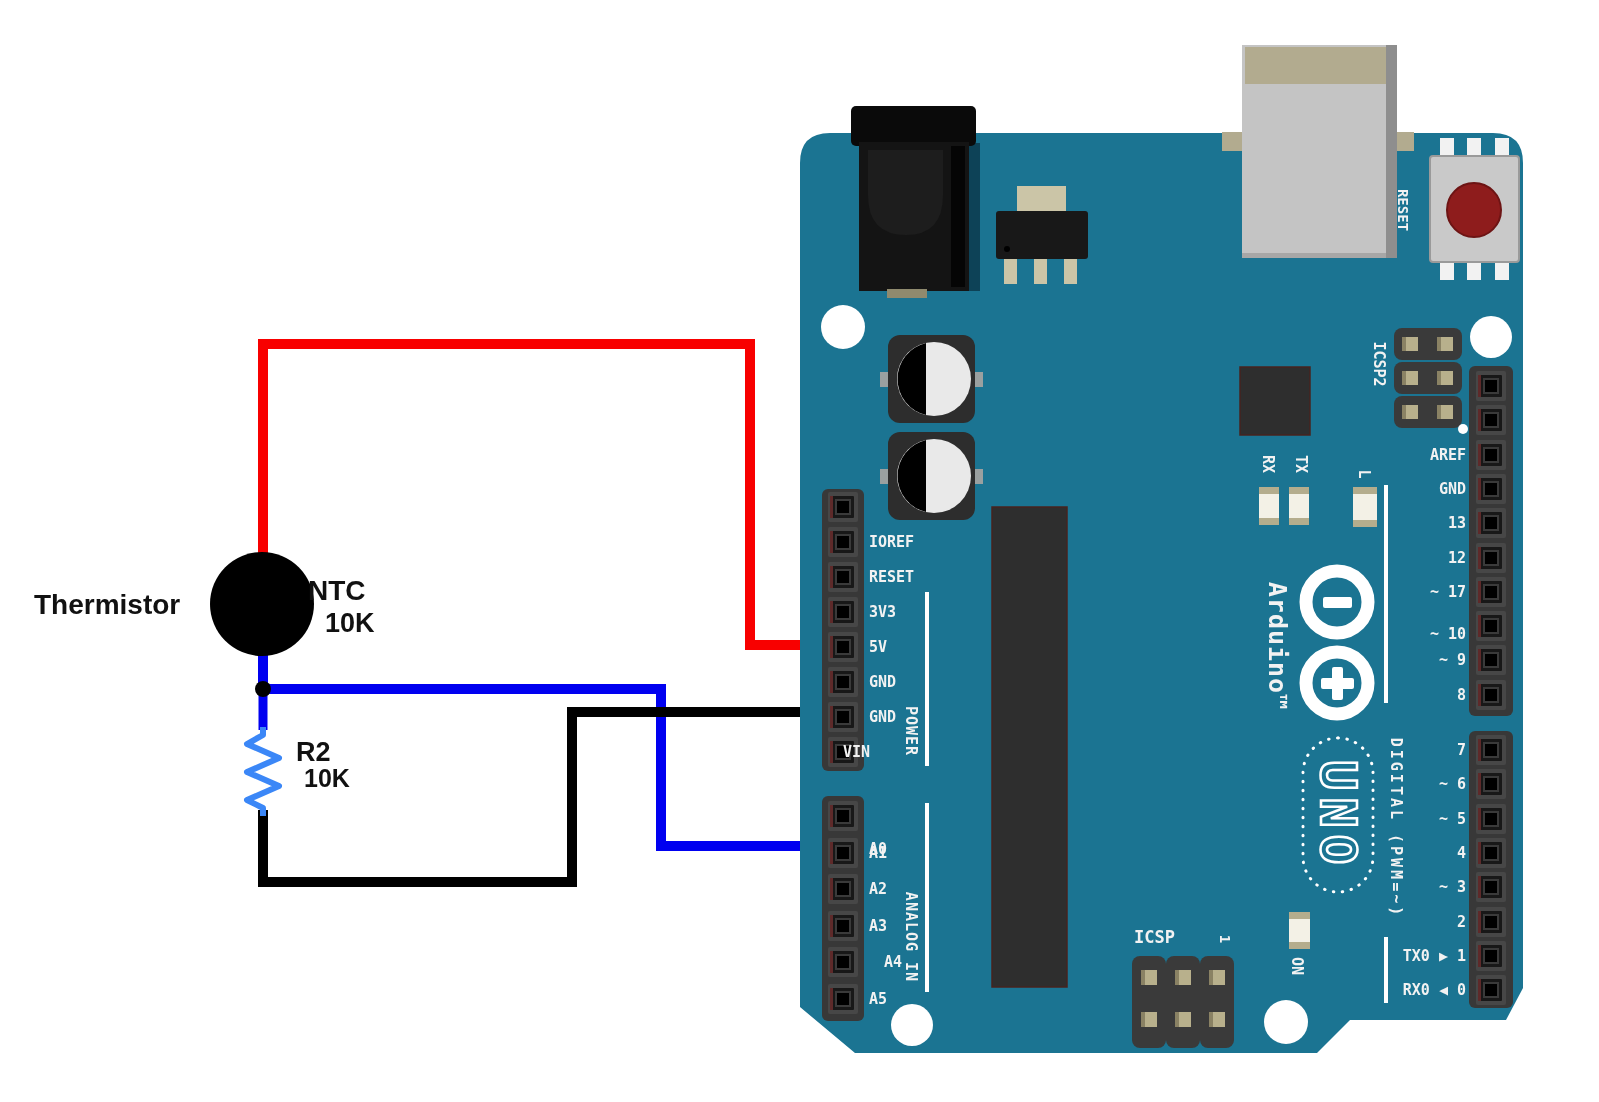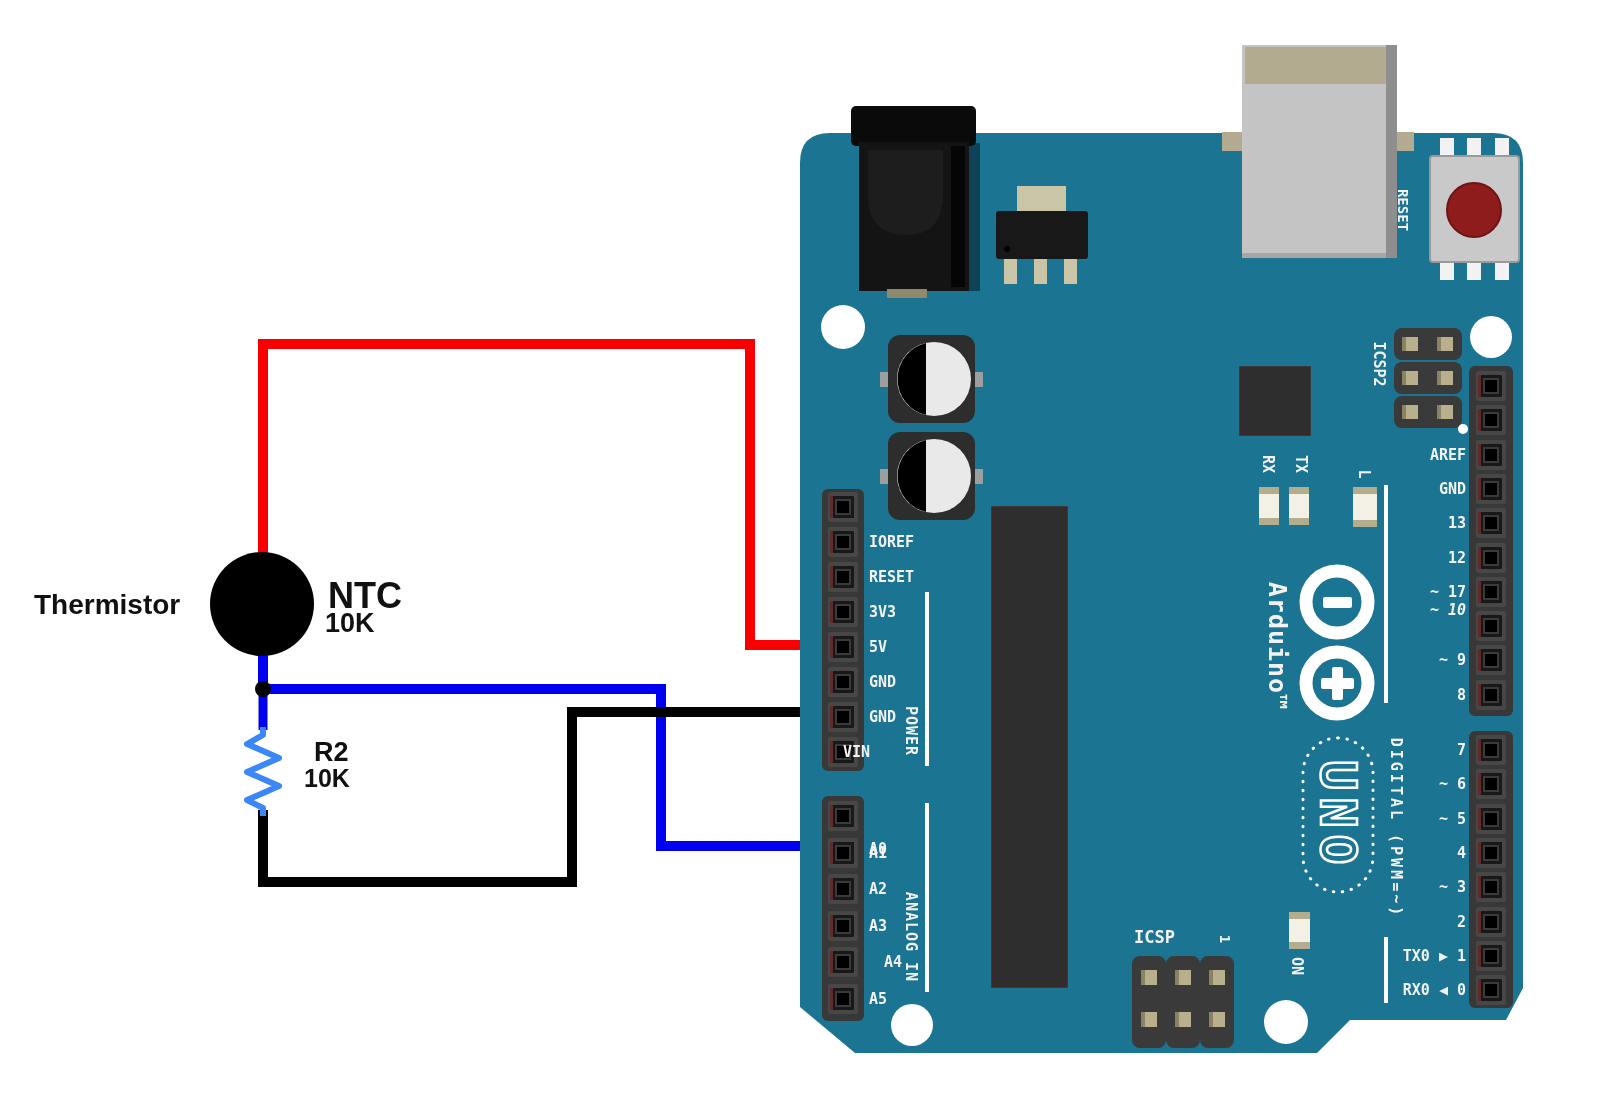--- a/index.html
+++ b/index.html
@@ -302,23 +302,23 @@
       <circle cx="1337" cy="602" r="31" fill="none" stroke="#ffffff" stroke-width="13"></circle>
       <circle cx="1337" cy="683" r="31" fill="none" stroke="#ffffff" stroke-width="13"></circle>
       <rect x="1323" y="597" width="29" height="11" rx="2" fill="#ffffff"></rect>
       <rect x="1332" y="667" width="11" height="33" rx="2" fill="#ffffff"></rect>
       <rect x="1321" y="678" width="33" height="11" rx="2" fill="#ffffff"></rect>
     </g>
     <rect x="1303" y="738" width="70" height="154" rx="35" fill="none" stroke="#ffffff" stroke-width="3" stroke-dasharray="0.5 8.5" stroke-linecap="round"></rect>
   </svg>
 
   <div class="circuit-label" style="left:34px;top:589px;font-size:28px;">Thermistor</div>
-  <div class="circuit-label" style="left:328px;top:575px;font-size:36px;">NTC</div>
+  <div class="circuit-label" style="left:308px;top:575px;font-size:28px;">NTC</div>
   <div class="circuit-label" style="left:325px;top:608px;font-size:27px;">10K</div>
-  <div class="circuit-label" style="left:314px;top:737px;font-size:27px;">R2</div>
+  <div class="circuit-label" style="left:296px;top:737px;font-size:27px;">R2</div>
   <div class="circuit-label" style="left:304px;top:764px;font-size:25px;">10K</div>
 
   <div class="silk rot" style="left:1403px;top:210px;font-size:14px;">RESET</div>
   <div class="silk rot" id="power-section" style="left:911px;top:731px;">POWER</div>
   <div class="silk rot" id="analog-section" style="left:911px;top:937px;">ANALOG IN</div>
   <div class="silk rot" id="digital-section" style="left:1396px;top:828px;">DIGITAL (PWM=~)</div>
   <div class="silk rot" style="left:1379px;top:364px;font-size:15px;">ICSP2</div>
   <div class="silk" style="left:1134px;top:928px;font-size:17px;">ICSP</div>
   <div class="silk rot" style="left:1225px;top:939px;font-size:14px;">1</div>
   <div class="silk rot" style="left:1364px;top:474px;font-size:15px;">L</div>
@@ -340,21 +340,21 @@
       <div class="silk pin-label-left" style="left: 869px; top: 844px;">A1</div>
       <div class="silk pin-label-left" style="left: 869px; top: 880px; text-align: right;">A2</div>
       <div class="silk pin-label-left" style="left: 869px; top: 917px;">A3</div>
       <div class="silk pin-label-left" style="left: 869px; top: 953px; margin-left: 15px;">A4</div>
       <div class="silk pin-label-left" style="left: 869px; top: 990px;">A5</div>
       <div class="silk pin-label-right" style="left: 1346px; top: 446px;">AREF</div>
       <div class="silk pin-label-right" style="left: 1346px; top: 480px;">GND</div>
       <div class="silk pin-label-right" style="left: 1346px; top: 514px;">13</div>
       <div class="silk pin-label-right" style="left: 1346px; top: 549px;">12</div>
       <div class="silk pin-label-right" style="left: 1346px; top: 583px;">~ 17</div>
-      <div class="silk pin-label-right" style="left: 1346px; top: 601px; font-style: italic;">~ 10</div>
+      <div class="silk pin-label-right" style="left: 1346px; top: 625px;">~ 10</div>
       <div class="silk pin-label-right" style="left: 1346px; top: 651px;">~ 9</div>
       <div class="silk pin-label-right" style="left: 1346px; top: 686px;">8</div>
       <div class="silk pin-label-right" style="left: 1346px; top: 741px;">7</div>
       <div class="silk pin-label-right" style="left: 1346px; top: 775px;">~ 6</div>
       <div class="silk pin-label-right" style="left: 1346px; top: 810px;">~ 5</div>
       <div class="silk pin-label-right" style="left: 1346px; top: 844px;">4</div>
       <div class="silk pin-label-right" style="left: 1346px; top: 878px;">~ 3</div>
       <div class="silk pin-label-right" style="left: 1346px; top: 913px;">2</div>
       <div class="silk pin-label-right" style="left: 1346px; top: 947px;">TX0 ▶ 1</div>
       <div class="silk pin-label-right" style="left: 1346px; top: 981px;">RX0 ◀ 0</div>

